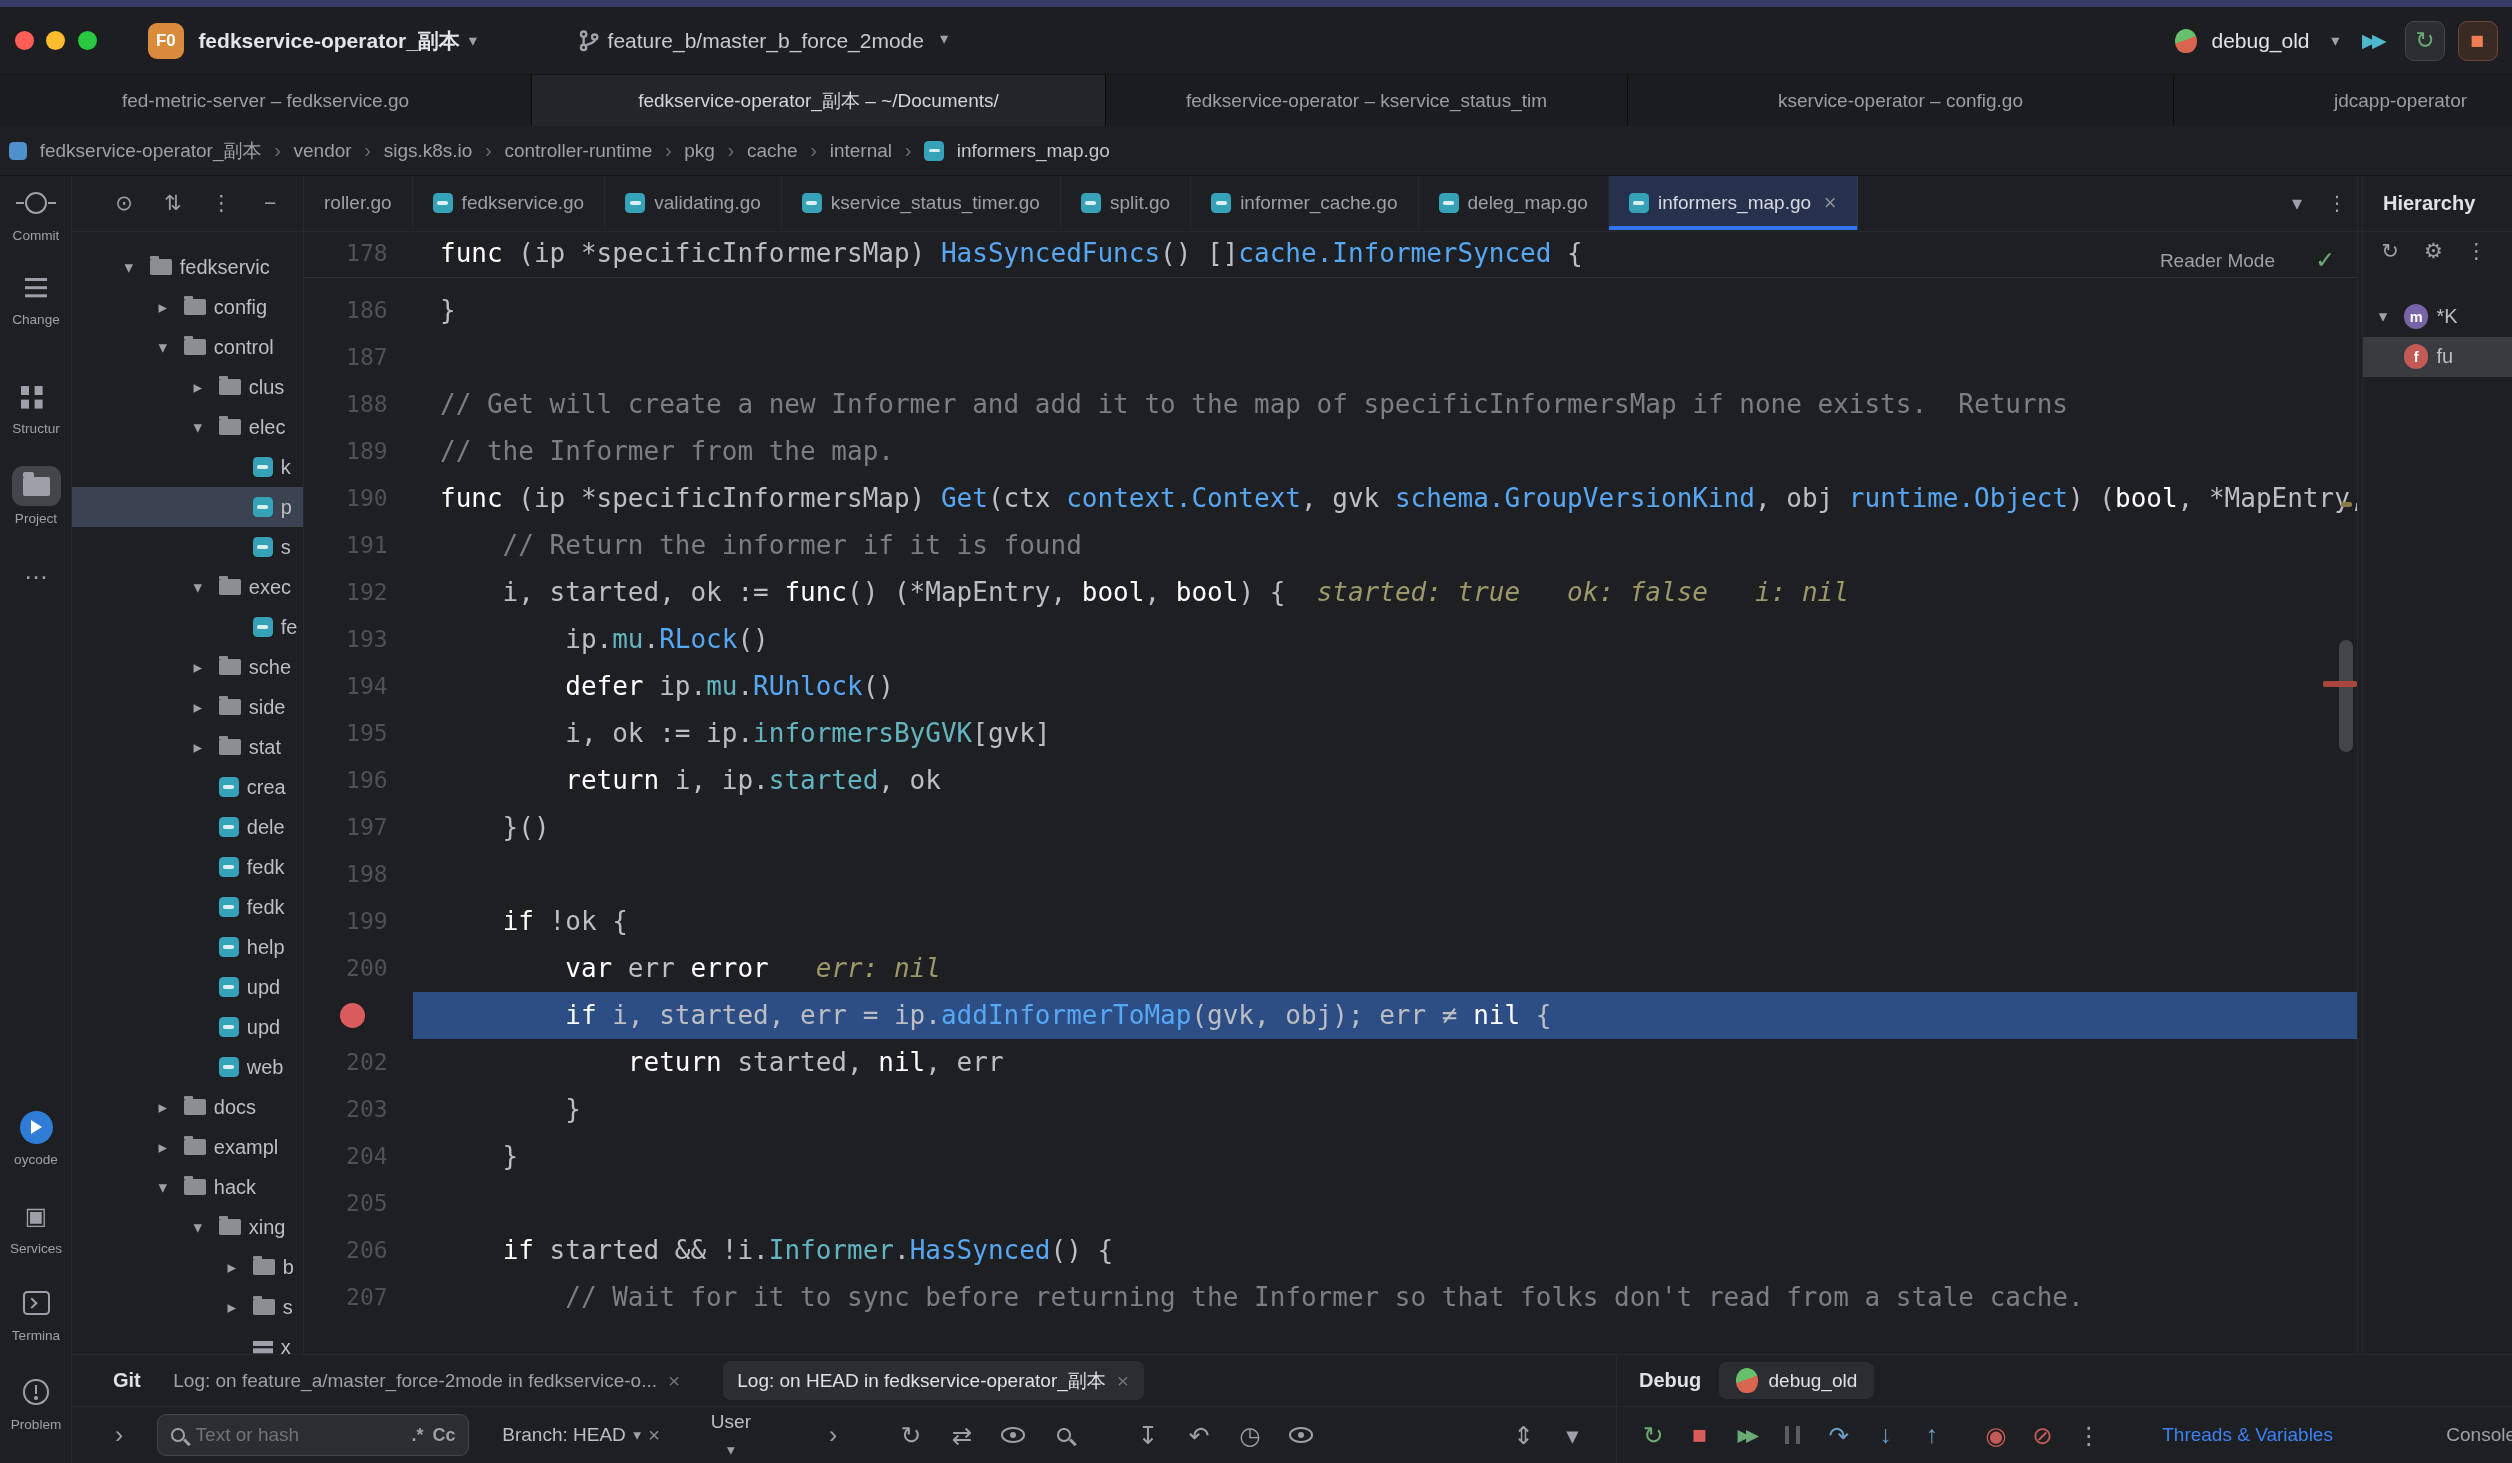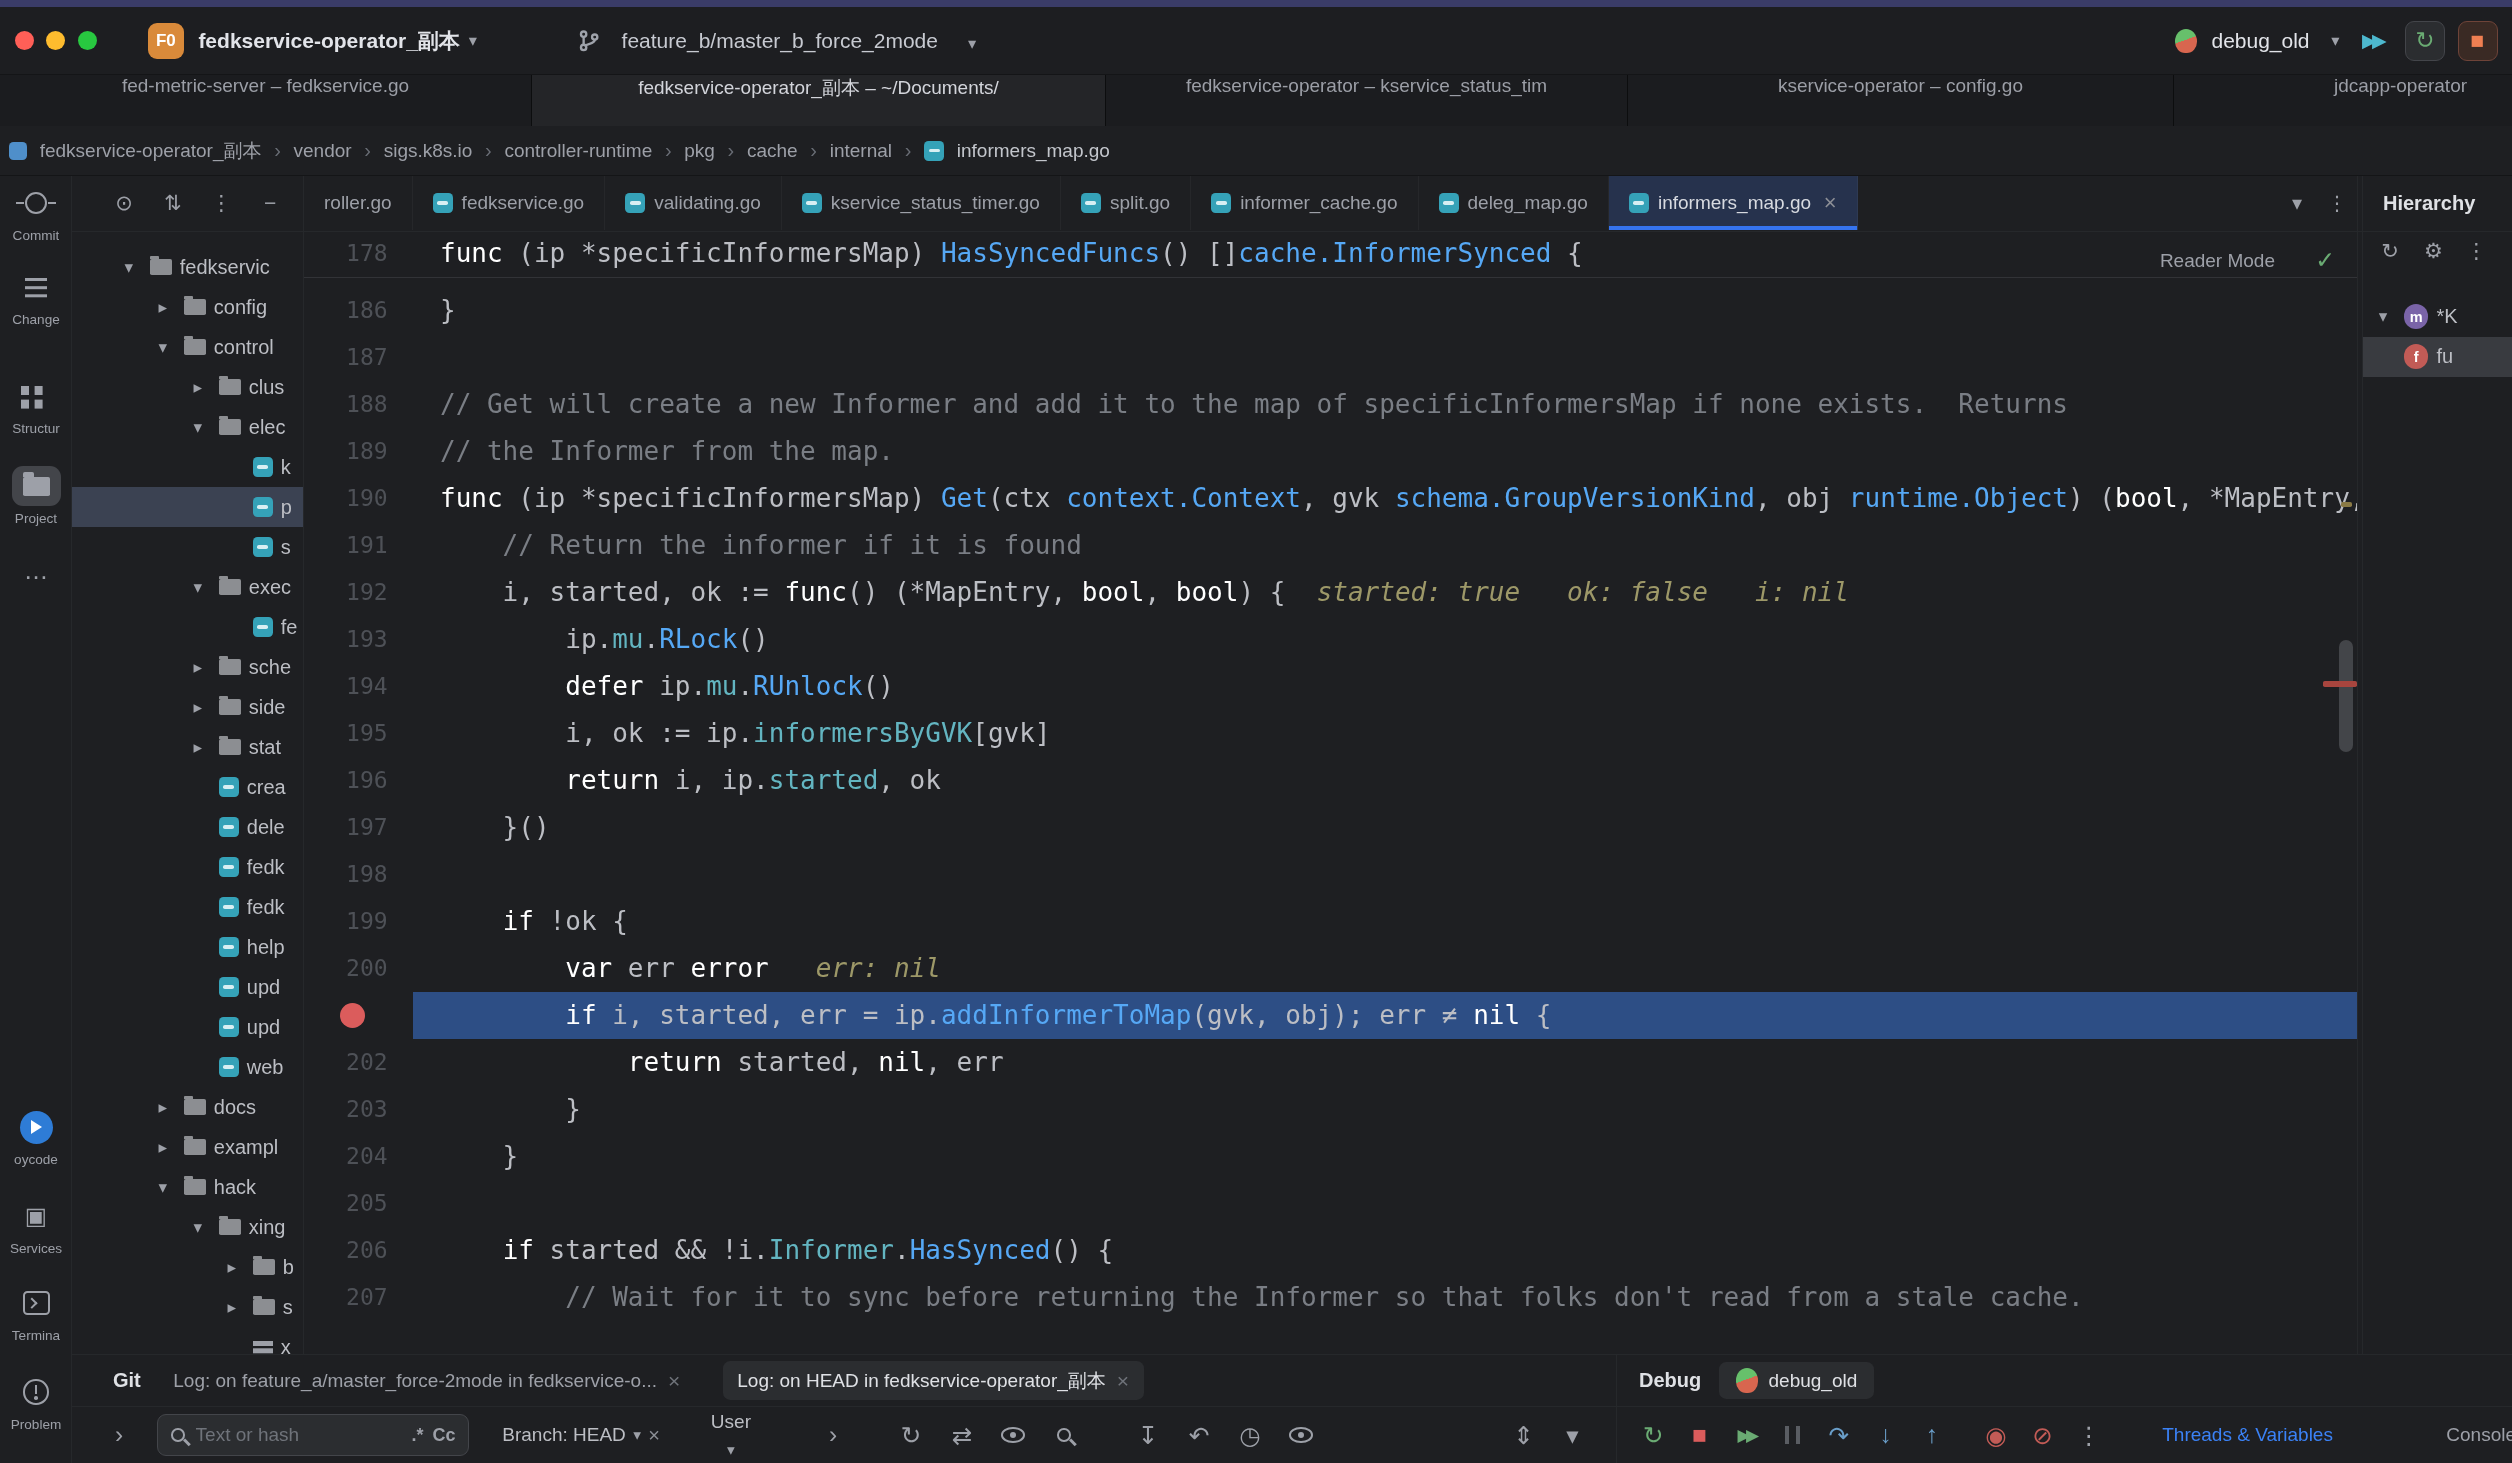--- a/index.html
+++ b/index.html
@@ -11,33 +11,33 @@
   #top-strip{position:absolute;left:0;top:0;width:100%;height:7.3px;background:#3a3c68;}
   #titlebar{position:absolute;left:0;top:7.3px;width:100%;height:68px;background:#1d1e21;
             border-bottom:0.9px solid #141517;display:flex;align-items:center;padding:0 14.5px;}
   .lights{display:flex;gap:12.7px;align-items:center;}
   .light{width:19px;height:19px;border-radius:50%;}
   .light.red{background:#ff5f57;} .light.yellow{background:#febc2e;} .light.green{background:#28c840;}
   .proj-badge{margin-left:51px;width:36px;height:36px;border-radius:9px;background:#d98a3a;
               color:#fff;font-weight:700;font-size:17px;display:flex;align-items:center;justify-content:center;}
   .tb-name{margin-left:14.5px;font-size:21px;font-weight:600;color:#e2e4e9;white-space:nowrap;}
   .tb-chev{margin-left:9px;color:#9da0a8;font-size:16.3px;}
-  .branch-widget{margin-left:100px;display:flex;align-items:flex-end;gap:21px;color:#c7cad1;font-size:21px;white-space:nowrap;}
+  .branch-widget{margin-left:100px;display:flex;align-items:flex-start;gap:7px;color:#c7cad1;font-size:21px;white-space:nowrap;}
   .tb-right{margin-left:auto;display:flex;align-items:center;gap:12.7px;}
   .i-bug{width:22px;height:24.5px;border-radius:50% 50% 46% 46%;
          background:linear-gradient(160deg,#67c06b 0 46%,#d8664f 46% 100%);}
   .tb-btn{width:40px;height:40px;border-radius:9px;background:#2b2d30;border:0.9px solid #43454a;
           display:flex;align-items:center;justify-content:center;font-size:23px;}
   .tb-resume{color:#4db8ce;font-size:19px;letter-spacing:-4.5px;background:none;border:none;}
   .tb-rerun{color:#6aab73;}
   .tb-stop{color:#ef7f52;border-color:#6e4338;background:#3a2a24;}
 
   
   #window-tabs{position:absolute;left:0;top:75px;width:100%;height:51px;background:#151619;display:flex;overflow:hidden;}
-  .wtab{height:100%;background:#1b1c1f;border-right:0.9px solid #0c0d0e;display:flex;
+  .wtab{height:100%;background:#1b1c1f;border-right:0.9px solid #0c0d0e;display:flex;align-items:center;
         justify-content:center;font-size:19px;color:#9b9ea6;flex:0 0 auto;white-space:nowrap;overflow:hidden;}
   .wtab.active{background:#242528;color:#d3d5db;}
 
   
   #breadcrumbs{position:absolute;left:0;top:126px;width:100%;height:50px;background:#1e1f22;
                border-bottom:0.9px solid #141517;display:flex;align-items:center;gap:12.7px;padding:0 9px;
                font-size:19px;color:#9da0a8;white-space:nowrap;overflow:hidden;}
   .crumb-sep{color:#696d75;font-size:20px;}
   .crumb.last{color:#c3c6cc;}
   .crumb-proj-ic{width:18px;height:18px;border-radius:4.5px;background:#4f8fca;display:inline-block;}

